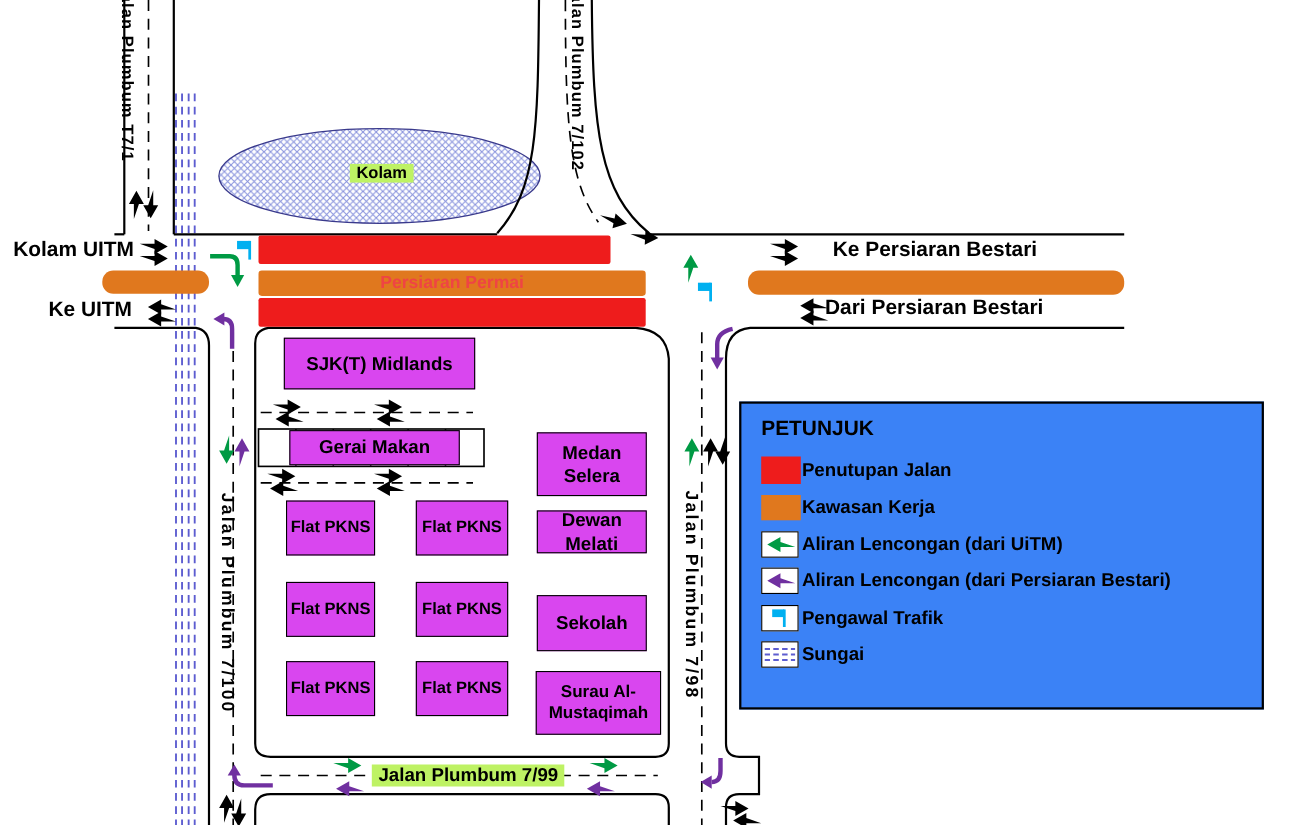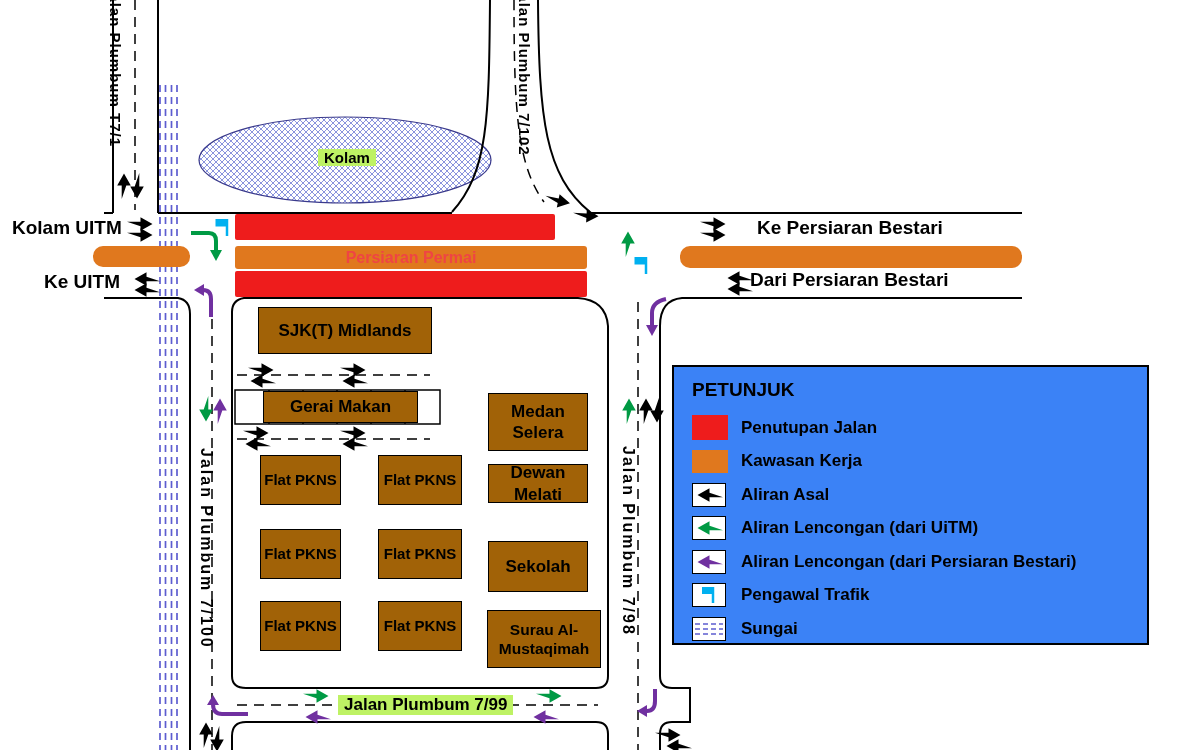--- a/index.html
+++ b/index.html
@@ -17,27 +17,27 @@
   .fg{fill:var(--flow-green)} .fp{fill:var(--flow-purple)}
   .bar-red{fill:var(--closure-red)} .bar-or{fill:var(--work-orange)}
   .fpole{stroke:var(--flag-blue);stroke-width:2.5}
   .fflag{fill:var(--flag-blue)}
   .kolam-fill{fill:url(#hatch);stroke:#3a3a8c;stroke-width:1.2}
   .stall{fill:#fff;stroke:#000;stroke-width:1.5}
   
   .lbl{position:absolute;white-space:nowrap}
   .vlbl{position:absolute;writing-mode:vertical-rl;white-space:nowrap;letter-spacing:1px}
   .chip{background:#bef264;padding:0 6px}
-  .bld{position:absolute;background:#a16207;border:1.6px solid #000;display:flex;align-items:center;
+  .bld{position:absolute;background:#d946ef;border:1.6px solid #000;display:flex;align-items:center;
        justify-content:center;text-align:center;box-sizing:border-box;line-height:1.25}
   
   #legend{position:absolute;left:672px;top:365px;width:477px;height:280px;background:#3b82f6;
           border:2.5px solid #000;box-sizing:border-box;padding:10px 0 0 18px}
   .lg-title{font-size:19px;margin:2px 0 10px 0}
-  .lg-row{display:flex;align-items:center;gap:12px;height:33.5px}
+  .lg-row{display:flex;align-items:center;gap:0;height:33.5px}
   .lg-sw{width:37px;display:flex;align-items:center;flex-shrink:0}
   .sw-red{width:36px;height:25px;background:var(--closure-red)}
   .sw-or{width:36px;height:23px;background:var(--work-orange)}
   .sw-box{width:34px;height:24px;border:1.5px solid #000;box-sizing:border-box;display:flex;
           align-items:center;justify-content:center;background:#fff}
   .lg-lab{font-size:17px}
 </style>
 </head>
 <body>
 
@@ -193,30 +193,20 @@
     <span class="lg-lab">Penutupan Jalan</span>
   </div>
 
   <div class="lg-row">
     <span class="lg-sw">
         <span class="sw-or"></span>
       </span>
     <span class="lg-lab">Kawasan Kerja</span>
   </div>
 
-  <div class="lg-row">
-    <span class="lg-sw">
-      <span class="sw-box">
-          <svg width="30" height="16" viewBox="0 0 30 16">
-            <use href="#arr" class="ab" transform="translate(29,8) rotate(180)"></use>
-          </svg>
-        </span>
-    </span>
-    <span class="lg-lab">Aliran Asal</span>
-  </div>
 
   <div class="lg-row">
     <span class="lg-sw">
       <span class="sw-box">
           <svg width="30" height="16" viewBox="0 0 30 16">
             <use href="#arr" class="ag" transform="translate(29,8) rotate(180)"></use>
           </svg>
         </span>
     </span>
     <span class="lg-lab">Aliran Lencongan (dari UiTM)</span>

